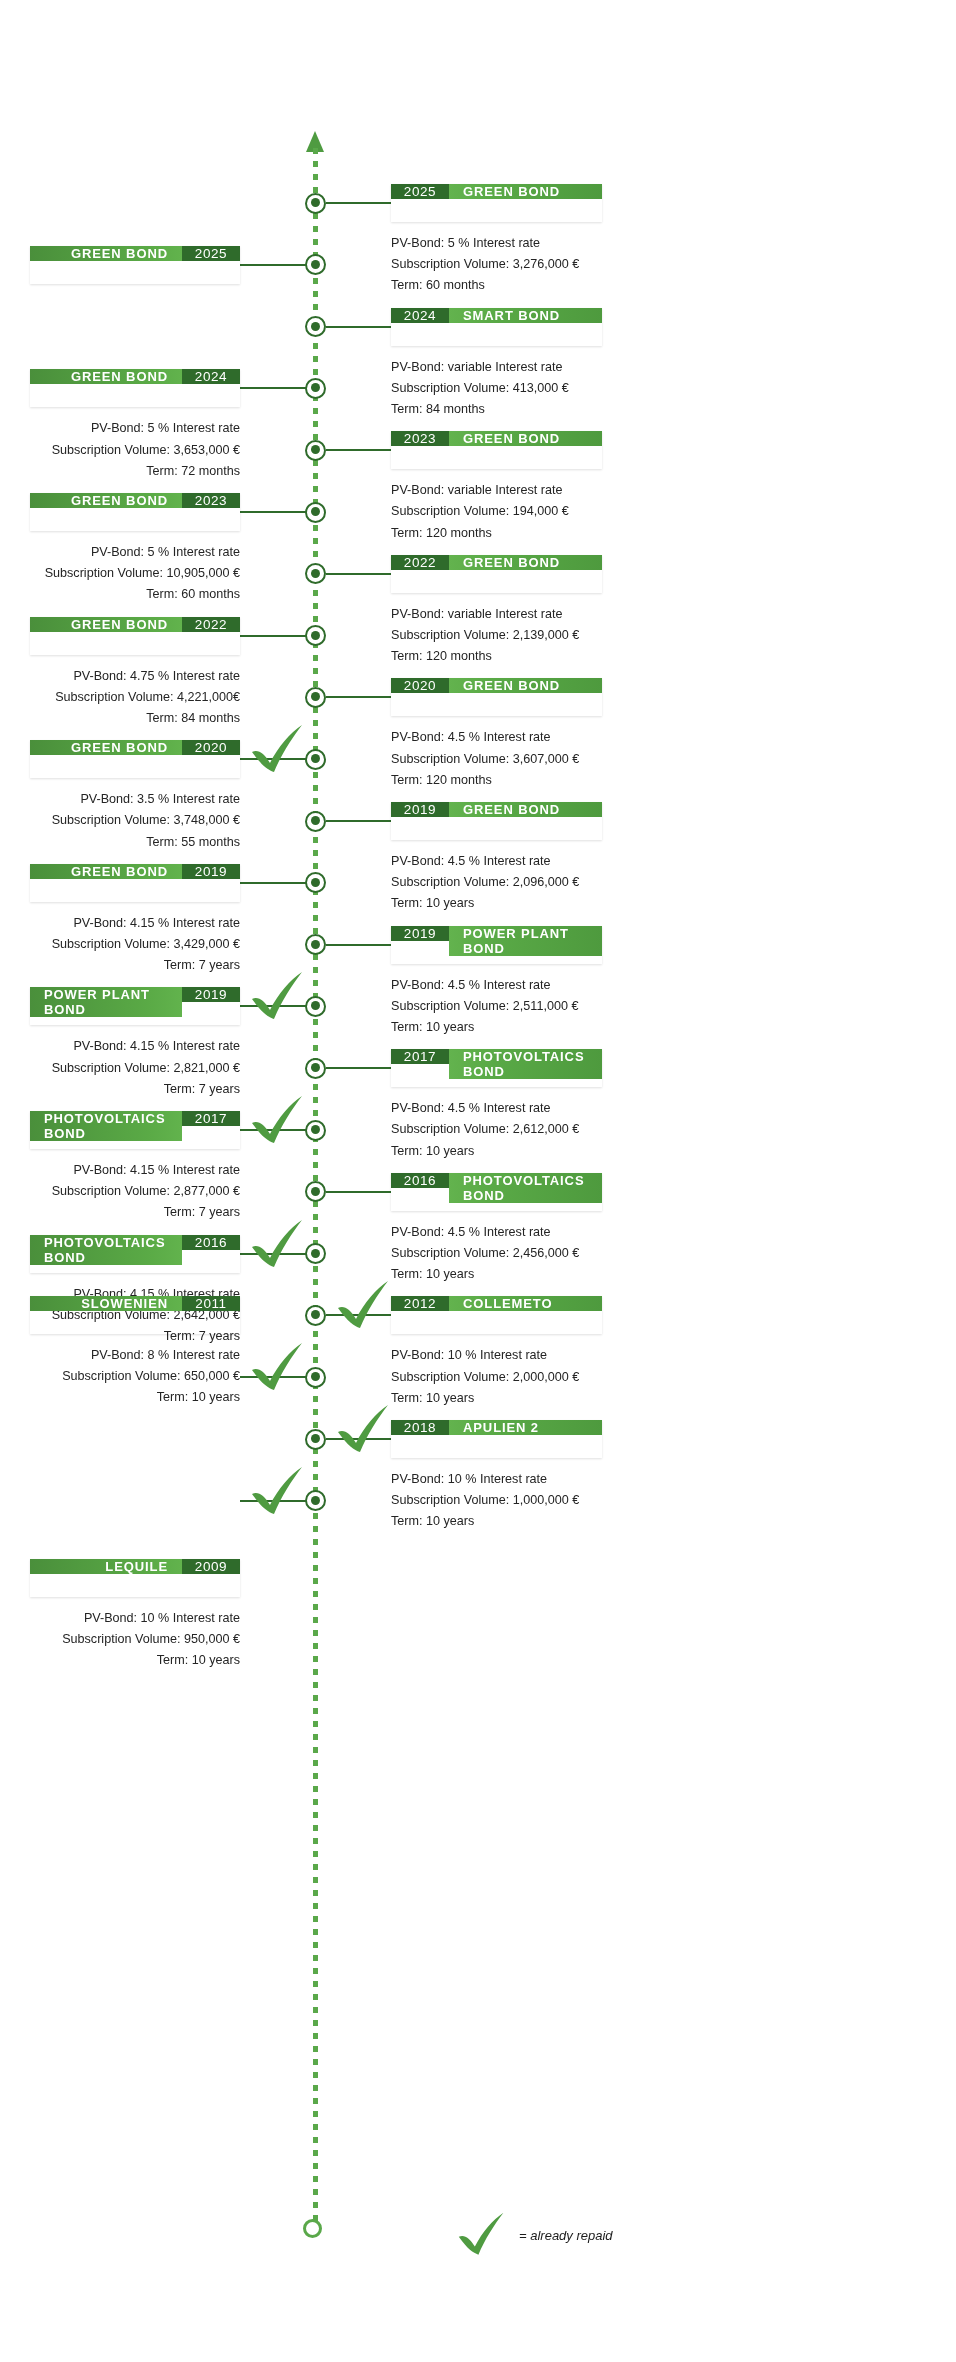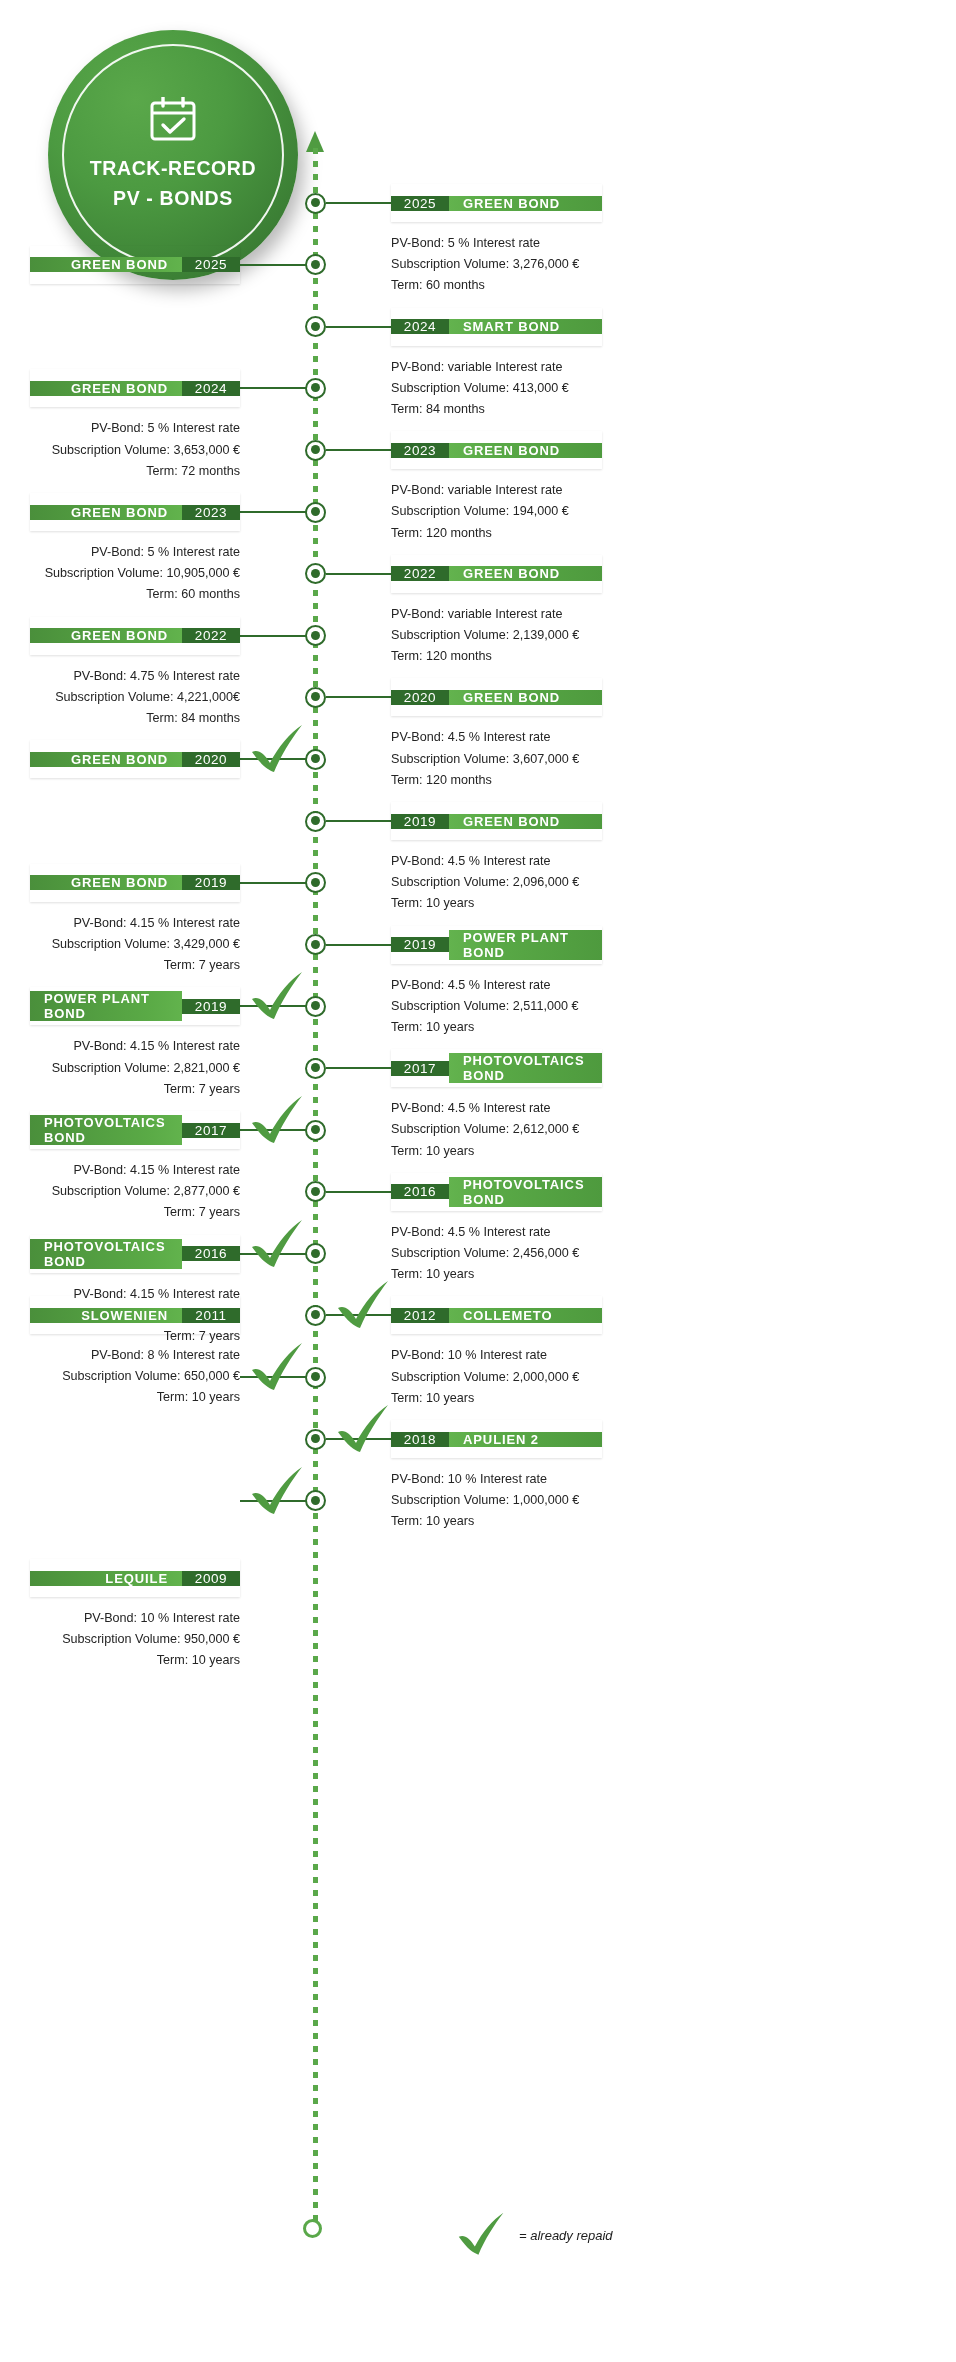--- a/index.html
+++ b/index.html
@@ -109,21 +109,21 @@
     background: #2f6b2b;
   }
 
   
   .entry { position: absolute; }
   .bar {
     position: relative;
     height: 38px;
     width: 100%;
     display: flex;
-    align-items: center;
+    align-items: flex-start;
     box-shadow: 0 1px 2px rgba(0,0,0,0.12);
   }
   .bar-name {
     flex: 1 1 auto;
     display: flex;
     align-items: center;
     color: #ffffff;
     font-size: 13px;
     letter-spacing: 0.9px;
     font-weight: 700;
@@ -185,32 +185,20 @@
     font-style: italic;
     color: #1d1d1d;
     white-space: nowrap;
   }
 </style>
 </head>
 <body>
 
 <div id="page">
 
-  <div id="badge">
-    <div id="badge-ring"></div>
-    <svg id="badge-icon" viewBox="0 0 46 44">
-      <rect x="2" y="6" width="42" height="36" rx="3" fill="none" stroke="#ffffff" stroke-width="3"></rect>
-      <line x1="2" y1="16" x2="44" y2="16" stroke="#ffffff" stroke-width="3"></line>
-      <line x1="13" y1="0.5" x2="13" y2="9" stroke="#ffffff" stroke-width="3.4" stroke-linecap="round"></line>
-      <line x1="33" y1="0.5" x2="33" y2="9" stroke="#ffffff" stroke-width="3.4" stroke-linecap="round"></line>
-      <polyline points="13,28 20,35 34,22" fill="none" stroke="#ffffff" stroke-width="3.4" stroke-linecap="round" stroke-linejoin="round"></polyline>
-    </svg>
-    <div class="badge-line">TRACK-RECORD</div>
-    <div class="badge-line">PV - BONDS</div>
-  </div>
 
   <div id="axis-arrow"></div>
   <div id="axis-line"></div>
   <div id="axis-endpoint"></div>
 
   <div id="entries-layer">
       <div class="node" style="top: 203px;"></div>
       <div class="stem" style="top: 202px; left: 325.5px; width: 65.5px;"></div>
       <div class="entry right" style="top: 184px; left: 391px; width: 211px;">
         <div class="bar">
@@ -321,20 +309,25 @@
           <div>Subscription Volume: 3,607,000 €</div>
           <div>Term: 120 months</div>
         </div>
       </div>
       <div class="node" style="top: 759.2px;"></div>
       <div class="stem" style="top: 758.2px; left: 240px; width: 65.5px;"></div>
       <div class="entry left" style="top: 740.2px; left: 30px; width: 210px;">
         <div class="bar">
           <div class="bar-name">GREEN BOND</div>
           <div class="bar-year">2020</div>
+        </div>
+        <div class="details">
+          <div>PV-Bond: 3.5 % Interest rate</div>
+          <div>Subscription Volume: 3,748,000 €</div>
+          <div>Term: 55 months</div>
         </div>
       </div>
       <div class="check" style="top: 722.2px; left: 247.5px;">
         <svg viewBox="0 0 60 56">
           <path d="M4 30 C10 27, 16 31, 22 41 C30 25, 42 11, 54 3 C44 16, 33 33, 26 50 C20 48, 14 44, 4 30 Z" fill="#4f9b41"></path>
         </svg>
       </div>
       <div class="node" style="top: 821px;"></div>
       <div class="stem" style="top: 820px; left: 325.5px; width: 65.5px;"></div>
       <div class="entry right" style="top: 802px; left: 391px; width: 211px;">

